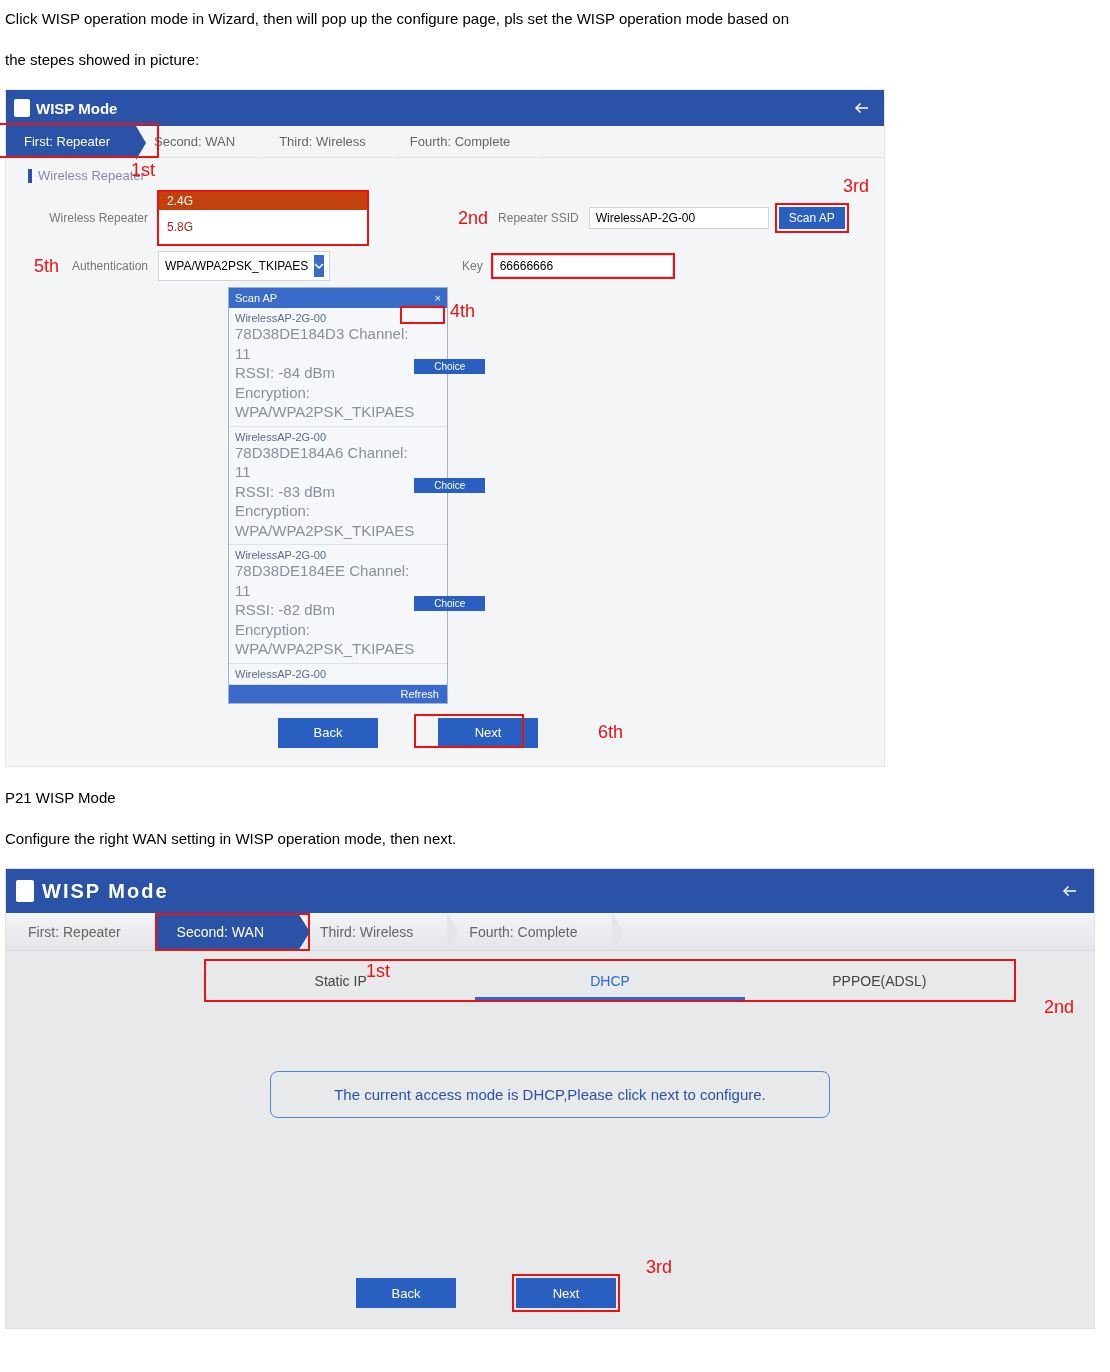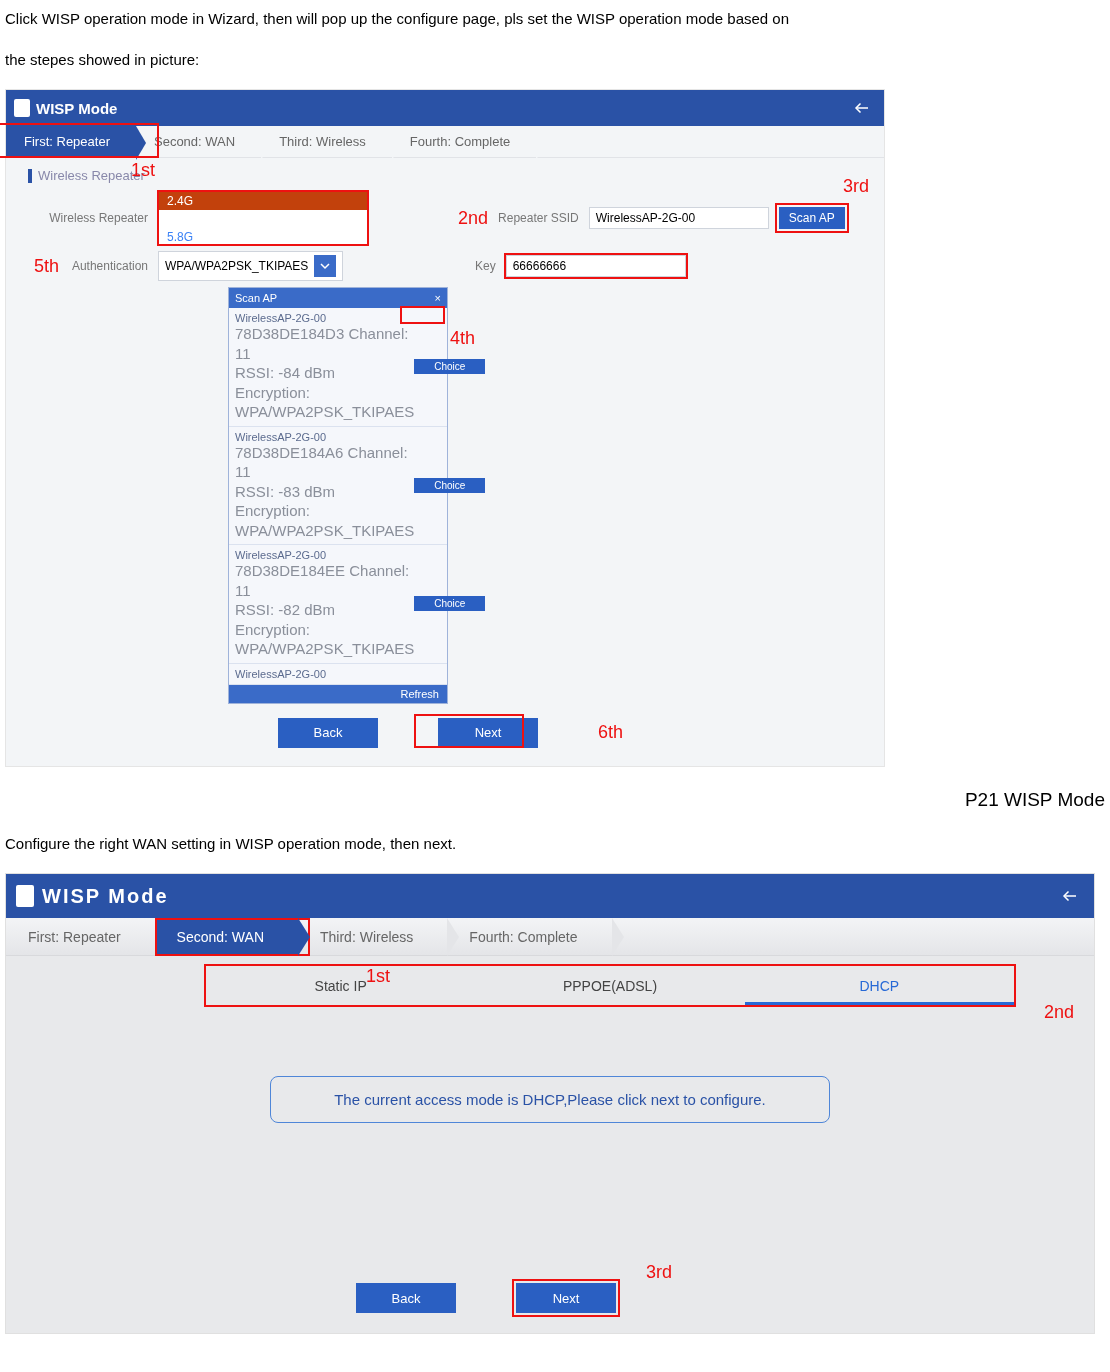--- a/index.html
+++ b/index.html
@@ -1,18 +1,18 @@
 <!DOCTYPE html>
 <html><head>
 <meta charset="utf-8">
 <style>
   * { box-sizing: border-box; margin: 0; padding: 0; }
   body { font-family: Arial, sans-serif; font-size: 14px; background: #fff; width: 1110px; padding: 0 5px; }
   .doc-text { font-size: 15px; line-height: 1.5; margin: 8px 0 18px 0; }
-  .caption { text-align: right; font-size: 19px; margin: 22px 0; }
+  .caption { text-align: left; font-size: 15px; margin: 22px 0; }
 
   
   .fig1 { width: 880px; background: #f3f5f7; border: 1px solid #e5e5e5; }
   .titlebar { background: #2a52a6; color: #fff; display:flex; align-items:center; justify-content:space-between; height: 36px; padding: 0 8px; font-weight:bold; font-size:15px;}
   .titlebar .left { display:flex; align-items:center; gap:6px; }
   .titlebar .icon-doc { width:16px; height:18px; background:#fff; display:inline-block; border-radius:2px; }
   .back-chip { width:28px; height:22px; display:flex; align-items:center; justify-content:center; }
   .back-chip svg { width:18px; height:18px; }
 
   .steps-row { display:flex; align-items:center; background:#f3f5f7; border-bottom:1px solid #e1e3e7; }
@@ -29,23 +29,23 @@
 
   .fig1-body { position:relative; padding: 10px 12px 18px 22px; }
 
   .section-h { display:flex; align-items:center; gap:6px; color:#88a; font-size:13px; margin-bottom:8px;}
   .section-h::before { content:""; width:4px; height:14px; background:#2a52a6; display:inline-block; }
 
   .form-row { display:flex; align-items:center; gap:10px; margin-bottom:6px; font-size:12px; }
   .form-row .lbl { width:120px; text-align:right; color:#777; }
   .bandbox { border:1px solid #cfd4dc; background:#fff; font-size:12px; }
   .bandbox .sel { background:#c2410c; color:#fff; padding:2px 8px; }
-  .bandbox .opt { padding:0 8px; color:#3b82f6;margin-top:20px;}
+  .bandbox .opt { padding:10px 8px; color:#b91c1c;}
   .inp { border:1px solid #cfd4dc; padding:3px 6px; font-size:12px; background:#fff; }
-  .sel-auth { width:185px; display:flex; justify-content:space-between; align-items:center; }
+  .sel-auth { width:172px; display:flex; justify-content:space-between; align-items:center; }
   .chev { background:#3a6bc8; width:24px; height:22px; display:flex; align-items:center; justify-content:center; color:#fff; margin-left:6px;}
   .btn-blue { background:#2a5fc2; color:#fff; border:none; padding:4px 10px; font-size:12px; }
   .btn-small { font-size:10px; padding:2px 20px; }
 
   .redbox { position:absolute; border:2px solid #e11; }
 
   .scan-panel { width:220px; border:1px solid #9fb3da; background:#f5f7fb; margin-left:200px; margin-top:6px; }
   .scan-hd { background:#3a6bc8; color:#fff; font-size:11px; padding:4px 6px; display:flex; justify-content:space-between;}
   .scan-item { border-bottom:1px solid #dbe2ef; padding:4px 6px; display:flex; justify-content:space-between; align-items:center; }
   .scan-item .meta { font-size:15px; color:#8a8f9a; line-height:1.3; }
@@ -184,21 +184,21 @@
             </div>
             <button class="btn-blue btn-small">Choice</button>
           </div>
           <div class="scan-item">
             <div>
               <div class="ssid">WirelessAP-2G-00</div>
             </div>
           </div>
         </div>
       <div class="scan-refresh">Refresh</div>
-      <span class="anno" style="position:absolute; right:-28px; top:40px;">4th</span>
+      <span class="anno" style="position:absolute; right:-28px; top:13px;">4th</span>
       <div class="redbox" style="top:18px; right:2px; width:45px; height:18px;"></div>
     </div>
 
     <div class="nav-row">
       <button class="btn-nav">Back</button>
       <span style="position:relative;">
         <button class="btn-nav">Next</button>
       </span>
       <span class="anno" style="position:relative; align-self:center;">6th</span>
     </div>
@@ -229,22 +229,22 @@
       <span>Second: WAN</span>
       <div class="redbox" style="top:0; left:0; right:-12px; bottom:0;"></div>
     </div>
     <div class="step2 plain">Third: Wireless</div>
     <div class="step2 plain">Fourth: Complete</div>
   </div>
   <span class="anno" style="top:92px; left:360px;">1st</span>
 
   <div class="wan-tabs" style="position:relative;">
     <div class="wan-tab">Static IP</div>
+    <div class="wan-tab active">DHCP</div>
     <div class="wan-tab">PPPOE(ADSL)</div>
-    <div class="wan-tab active">DHCP</div>
     <div class="redbox" style="top:-2px; left:-2px; right:-2px; bottom:-2px;"></div>
   </div>
   <span class="anno" style="top:128px; right:20px;">2nd</span>
 
   <div class="info-box">The current access mode is DHCP,Please click next to configure.</div>
 
   <div class="nav-row2">
     <button class="btn-nav">Back</button>
     <span style="position:relative;">
       <button class="btn-nav">Next</button>

